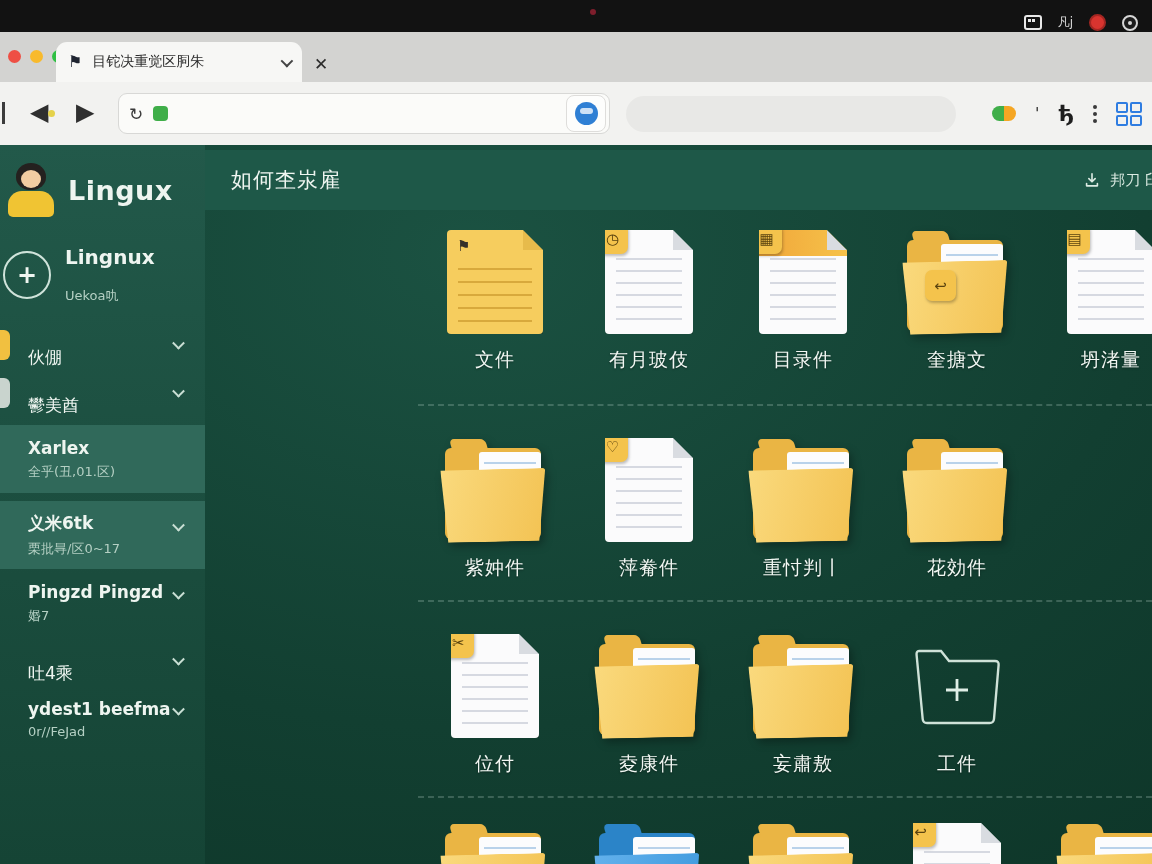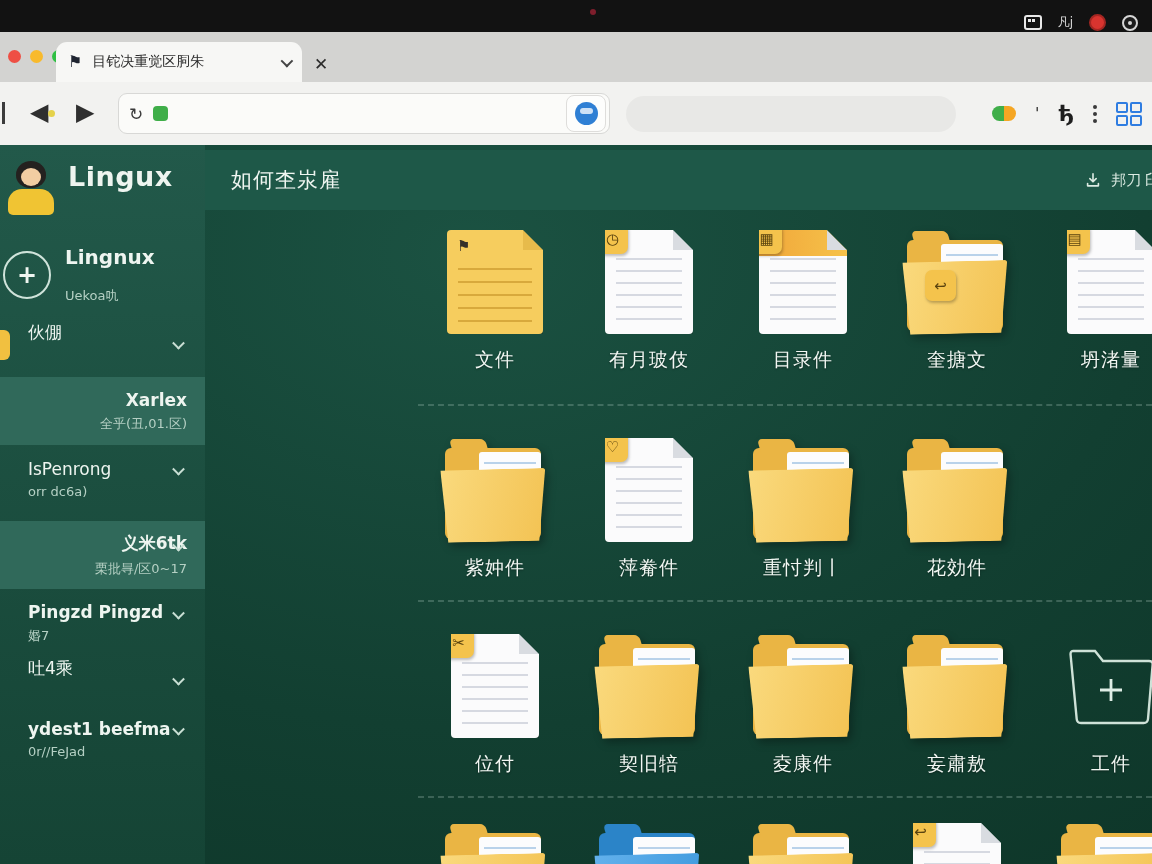--- a/index.html
+++ b/index.html
@@ -58,38 +58,38 @@
   .tb-dots { display:flex; flex-direction:column; gap:3px; }
   .tb-dots i { width:4px; height:4px; border-radius:50%; background:#3a3a3a; }
   .tb-grid { width:26px; height:24px; display:grid; grid-template-columns:1fr 1fr; gap:2px; }
   .tb-grid i { border:2.5px solid #2f7de1; border-radius:2px; }
 
   
   .app { position:absolute; top:145px; left:0; right:0; bottom:0; }
   .sidebar { position:absolute; left:0; top:0; width:205px; bottom:0;
     background:linear-gradient(180deg,#22594a 0%,#1a4c3d 60%,#154435 100%); color:#eef5f0; }
   .content { position:absolute; left:205px; right:0; top:0; bottom:0;
-    background:radial-gradient(130% 120% at 28% 15%, #1b5242 0%, #123f31 55%, #0d3427 100%);font-family:Liberation Serif, serif; }
-
-  
-  .side-logo { display:flex; align-items:flex-start; gap:14px; padding:16px 0 0 8px; height:74px; }
+    background:radial-gradient(130% 120% at 28% 15%, #1b5242 0%, #123f31 55%, #0d3427 100%); }
+
+  
+  .side-logo { display:flex; align-items:center; gap:14px; padding:16px 0 0 8px; height:74px; }
   .avatar { width:46px; height:54px; position:relative; }
   .avatar .hair { position:absolute; top:0; left:8px; width:30px; height:27px; background:#24211f; border-radius:50% 50% 46% 46%; }
   .avatar .face { position:absolute; top:7px; left:13px; width:20px; height:18px; background:#f2cda2; border-radius:50%; }
   .avatar .robe { position:absolute; bottom:0; left:0; width:46px; height:26px; background:#f0c433; border-radius:14px 14px 5px 5px; }
   .logo-text { font-size:27px; font-weight:bold; letter-spacing:.5px; }
   .side-account { display:flex; align-items:center; gap:14px; padding-left:3px; margin-top:24px; height:64px; }
   .plus-circle { width:48px; height:48px; border-radius:50%; border:2.5px solid #cfe3da; color:#eef5f0;
     display:flex; align-items:center; justify-content:center; font-size:24px; font-weight:bold; flex:none; }
   .acc-name { font-size:20px; font-weight:bold; }
   .acc-sub { font-size:13px; color:#b5d0c4; margin-top:18px; }
   .menu { margin-top:14px; }
-  .m-item { position:relative; display:flex; align-items:flex-start; height:48px; padding:0 18px 0 28px; cursor:pointer; }
+  .m-item { position:relative; display:flex; align-items:flex-end; height:48px; padding:0 18px 0 28px; cursor:pointer; }
   .m-item.two { height:68px; flex-direction:column; align-items:flex-start; justify-content:center; gap:5px; }
-  .m-item.hl { background:#30695a;align-items:flex-end; }
+  .m-item.hl { background:#30695a; }
   .m-item.blockgap { margin-top:8px; }
   .m-label { font-size:17px; font-weight:bold; }
   .m-label.normal { font-weight:normal; }
   .m-sub { font-size:13px; color:#b5d0c4; }
   .m-chev { position:absolute; right:22px; top:50%; width:9px; height:9px; border-right:2.4px solid #c9dfd4;
     border-bottom:2.4px solid #c9dfd4; transform:translateY(-70%) rotate(45deg); }
   .m-item.two .m-chev { top:26px; }
   .sliver { position:absolute; left:0; top:9px; width:10px; height:30px; border-radius:0 6px 6px 0; }
   .sliver.y { background:#f1c040; } .sliver.g { background:#c9d4ce; }
 
@@ -219,28 +219,28 @@
           <div class="acc-name">Lingnux</div>
           <div class="acc-sub">Uekoa㕤</div>
         </div>
       </div>
       <div class="menu">
         <div class="m-item">
           <span class="sliver y"></span>
           <span class="m-label normal">伙倗</span>
           <span class="m-chev"></span>
         </div>
+        <div class="m-item">
+          <span class="sliver g"></span>
+          <span class="m-label normal">鬰美酋</span>
+          <span class="m-chev"></span>
+        </div>
         <div class="m-item two hl blockgap">
           <span class="m-label">Xarlex</span>
           <span class="m-sub">全乎(丑,01.区)</span>
-        </div>
-        <div class="m-item two">
-          <span class="m-label normal">IsPenrong</span>
-          <span class="m-sub">orr dc6a)</span>
-          <span class="m-chev"></span>
         </div>
         <div class="m-item two hl blockgap">
           <span class="m-label">义米6tk</span>
           <span class="m-sub">栗批㝵/区0~17</span>
           <span class="m-chev"></span>
         </div>
         <div class="m-item two">
           <span class="m-label">Pingzd Pingzd</span>
           <span class="m-sub">㛰7</span>
           <span class="m-chev"></span>
@@ -362,28 +362,20 @@
               <div class="fold"></div>
           </div>
           <div class="label">位付</div>
         </div>
         <div class="cell">
           <div class="folder">
               <div class="back"></div>
               <div class="paper"></div>
               <div class="front"></div>
             </div>
-          <div class="label">契旧犃</div>
-        </div>
-        <div class="cell">
-          <div class="folder">
-              <div class="back"></div>
-              <div class="paper"></div>
-              <div class="front"></div>
-            </div>
           <div class="label">夌康件</div>
         </div>
         <div class="cell">
           <div class="folder">
               <div class="back"></div>
               <div class="paper"></div>
               <div class="front"></div>
             </div>
           <div class="label">妄肅敖</div>
         </div>

